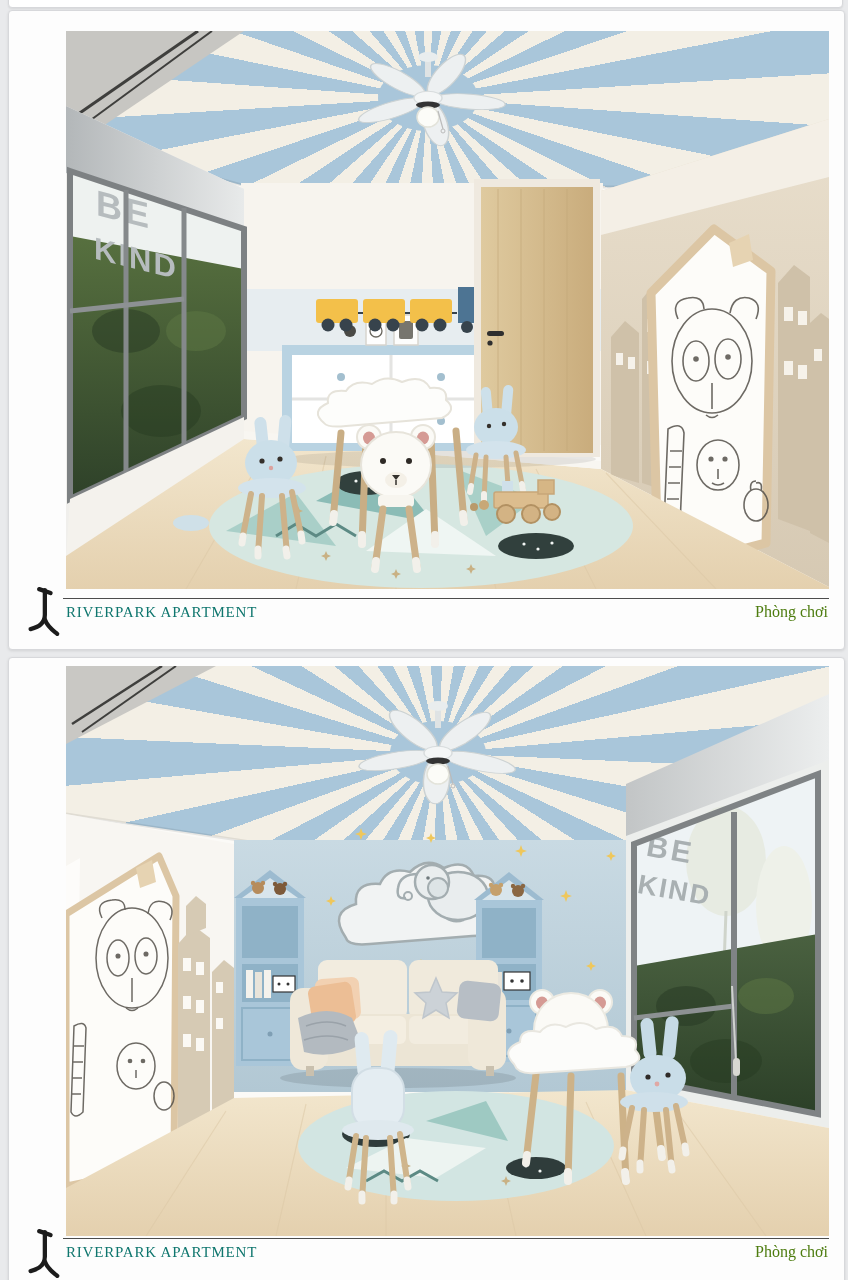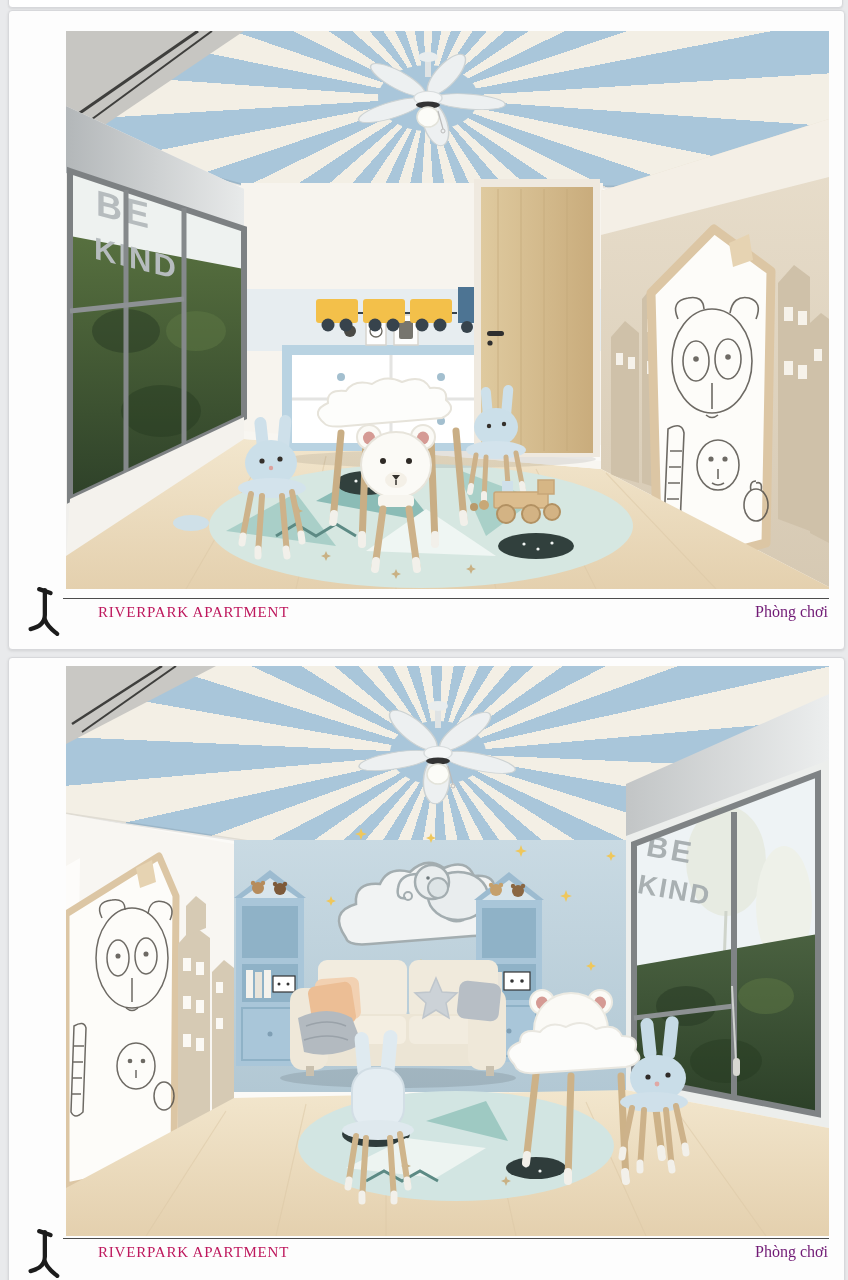--- a/index.html
+++ b/index.html
@@ -18,22 +18,22 @@
   .ceiling-1{clip-path:polygon(0 0,100% 0,100% 23%,82% 28%,24% 28%,0 19%);
        background:repeating-conic-gradient(from 4deg at 47.4% 12%, #a9c6da 0deg 7.5deg, #f3efe5 7.5deg 15deg);}
   .ceiling-2{clip-path:polygon(0 0,100% 0,100% 18%,78% 31%,25% 31%,0 26%);
        background:repeating-conic-gradient(from 10deg at 48.8% 15.3%, #a9c6da 0deg 7.5deg, #f3efe5 7.5deg 15deg);}
   .hub{position:absolute;border-radius:50%;background:#a9c6da;}
   .hub-1{left:calc(47.4% - 50px);top:calc(12% - 33px);width:100px;height:66px;}
   .hub-2{left:calc(48.8% - 48px);top:calc(15.3% - 32px);width:96px;height:64px;}
   .scene{position:absolute;inset:0;}
   .caption{position:absolute;left:14px;right:15px;}
   .cap-rule{position:absolute;left:40px;right:0;border-top:1.5px solid #4c4c4c;}
-  .cap-brand{position:absolute;left:43px;font-size:15px;letter-spacing:.8px;color:#be185d;white-space:nowrap;margin-left:32px;}
-  .cap-label{position:absolute;right:1px;font-size:16px;color:#701a75;white-space:nowrap;text-align:right;}
+  .cap-brand{position:absolute;left:43px;font-size:15px;letter-spacing:.8px;color:#0f766e;white-space:nowrap;}
+  .cap-label{position:absolute;right:1px;font-size:16px;color:#4d7c0f;white-space:nowrap;text-align:right;}
   .cap-logo{position:absolute;left:0;width:38px;height:58px;}
   svg{display:block;}
   text.decal{font-family:"Liberation Sans",sans-serif;font-weight:700;}
 </style>
 </head>
 <body>
 
 <div class="prev-edge"></div>
 
 <div class="panel panel-1">

